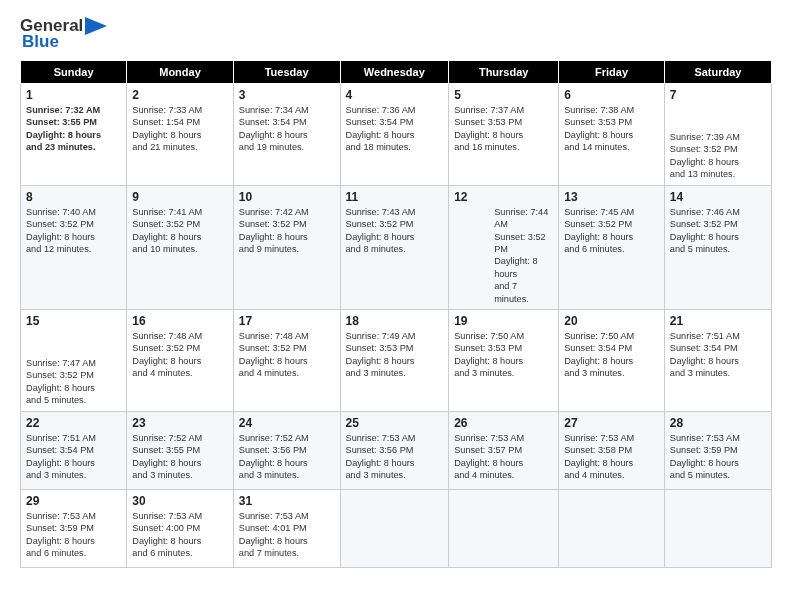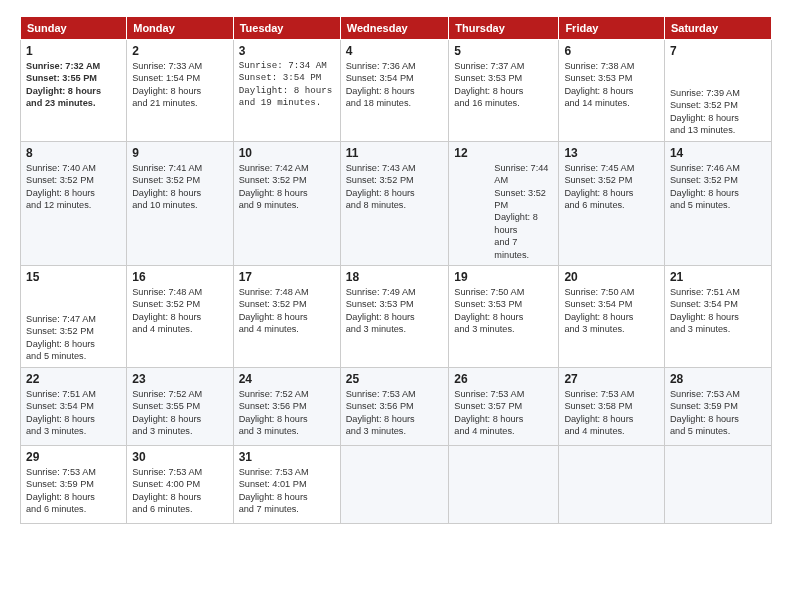--- a/index.html
+++ b/index.html
@@ -36,23 +36,23 @@
     .subtitle {
       font-size: 13px;
       color: #555;
     }
     .calendar-table {
       width: 100%;
       border-collapse: collapse;
       font-size: 10px;
     }
     .calendar-table th {
-      background-color: #b91c1c;
+      background-color: #000000;
       color: #fff;
-      text-align: left;
+      text-align: center;
       padding: 5px 6px;
       font-size: 11px;
       font-weight: bold;
       border: 1px solid #fff;
     }
     .calendar-table td {
       vertical-align: top;
       border: 1px solid #ccc;
       padding: 4px 5px;
       width: 113px;
@@ -75,20 +75,35 @@
       line-height: 1.35;
     }
     .empty-cell {
       background: #f5f7fa !important;
     }
   </style>
 </head>
 <body>
 
 <div class="page">
+  <div class="header">
+    <div class="logo">
+      <div style="display:flex;align-items:center;gap:2px;">
+        <span style="font-size:17px;font-weight:bold;color:#333;">General</span>
+        <svg width="22" height="18" viewBox="0 0 22 18">
+          <polygon points="0,0 22,9 0,18" fill="#1565c0"></polygon>
+        </svg>
+      </div>
+      <span style="font-size:17px;font-weight:bold;color:#1565c0;margin-top:-4px;margin-left:2px;">Blue</span>
+    </div>
+    <div class="title-block">
+      <div class="month-title"></div>
+      <div class="subtitle"></div>
+    </div>
+  </div>
 
   <table class="calendar-table">
     <thead>
       <tr id="weekday-header">
           <th>Sunday</th>
           <th>Monday</th>
           <th>Tuesday</th>
           <th>Wednesday</th>
           <th>Thursday</th>
           <th>Friday</th>
@@ -106,21 +121,21 @@
           </td>
           <td>
             <span class="day-num">2</span>
             <div class="day-info" style="white-space: pre-line;">Sunrise: 7:33 AM
 Sunset: 1:54 PM
 Daylight: 8 hours
 and 21 minutes.</div>
           </td>
           <td>
             <span class="day-num">3</span>
-            <div class="day-info" style="white-space: pre-line; font-family: Liberation Mono, monospace;">Sunrise: 7:34 AM
+            <div class="day-info" style="white-space: pre-line;">Sunrise: 7:34 AM
 Sunset: 3:54 PM
 Daylight: 8 hours
 and 19 minutes.</div>
           </td>
           <td>
             <span class="day-num">4</span>
             <div class="day-info" style="white-space: pre-line;">Sunrise: 7:36 AM
 Sunset: 3:54 PM
 Daylight: 8 hours
 and 18 minutes.</div>

